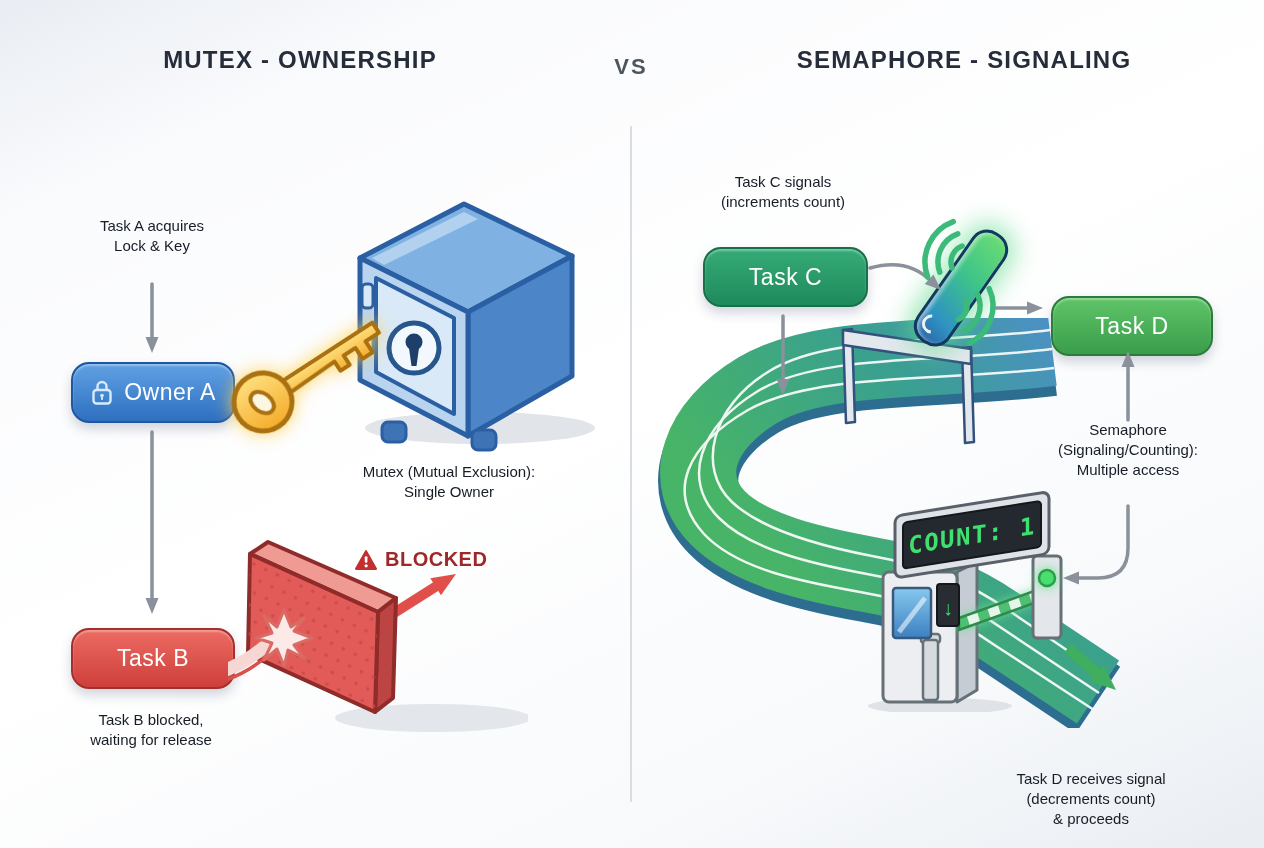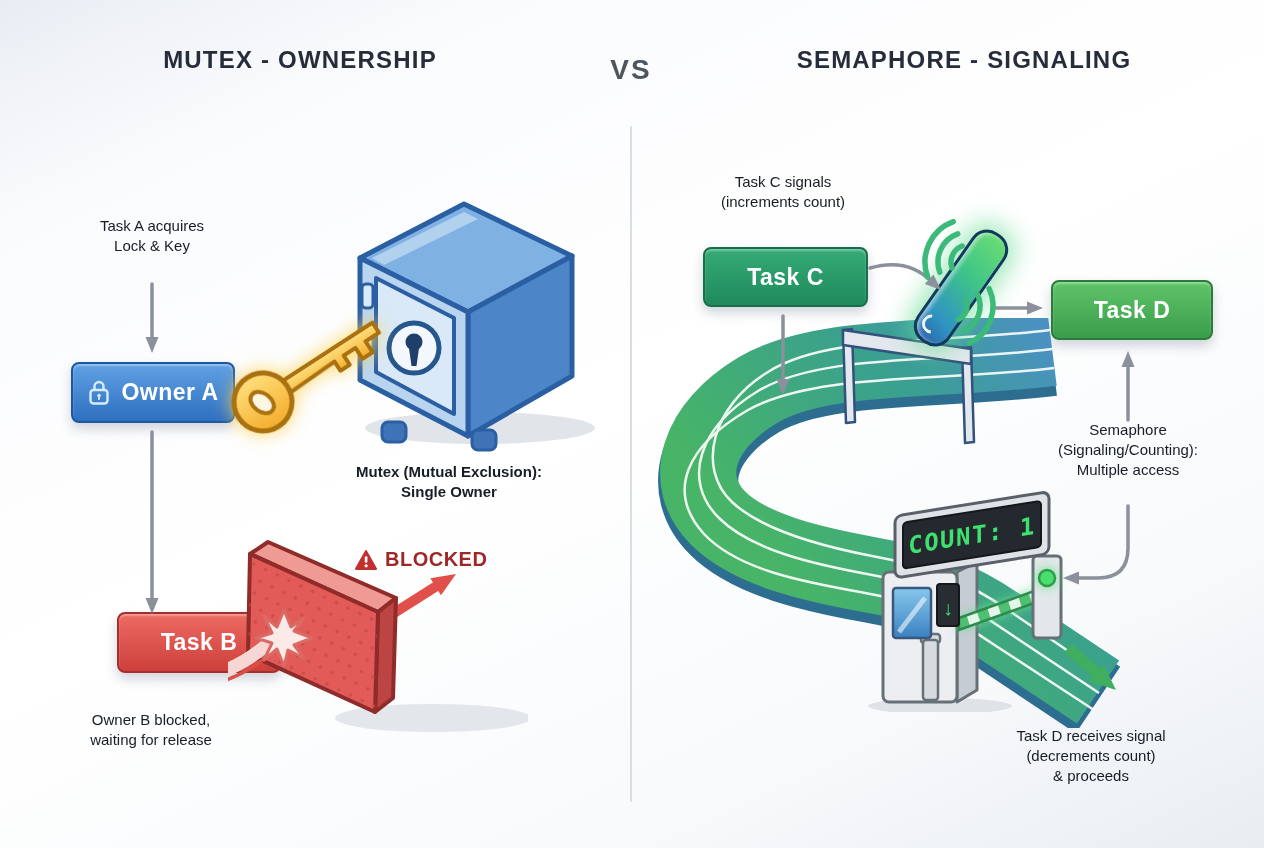--- a/index.html
+++ b/index.html
@@ -4,35 +4,35 @@
 <style>
   html,body{margin:0;padding:0;background:#fff;}
   .page{position:relative;width:1264px;height:848px;overflow:hidden;
     font-family:"Liberation Sans",sans-serif;
     background:linear-gradient(155deg,#e9edf3 0%,#fafbfd 16%,#ffffff 48%,#f7f9fb 80%,#e9edf2 100%);}
   .title{position:absolute;text-align:center;font-weight:bold;font-size:24px;
     letter-spacing:1.2px;color:var(--title-dark,#262d3a);}
   .title-left{left:0;top:46px;width:600px;}
   .title-right{left:664px;top:46px;width:600px;}
   .vs{position:absolute;left:598px;top:54px;width:66px;text-align:center;
-    font-weight:bold;font-size:28px;letter-spacing:2px;color:#4d5560;}
+    font-weight:bold;font-size:22px;letter-spacing:2px;color:#4d5560;}
   .divider{position:absolute;left:630px;top:126px;width:2px;height:676px;
     background:#d9dde3;border-radius:1px;}
   .caption{position:absolute;text-align:center;white-space:pre-line;
     font-size:15px;line-height:1.32;color:#171d27;}
   .task-btn{position:absolute;display:flex;align-items:center;justify-content:center;
-    gap:10px;border-radius:8px;color:#fff;font-weight:bold;font-size:23px;
+    gap:10px;border-radius:18px;color:#fff;font-weight:normal;font-size:23px;
     letter-spacing:.5px;box-shadow:0 6px 12px rgba(44,66,96,.22),inset 0 2px 2px rgba(255,255,255,.35);}
   .task-a{left:71px;top:362px;width:160px;height:57px;
     background:linear-gradient(180deg,#60a1e4,var(--task-a-blue,#2e6fc0));border:2.5px solid #1d57a0;}
-  .task-b{left:71px;top:612px;width:160px;height:57px;
-    background:linear-gradient(180deg,#ec6b62,var(--task-b-red,#ce3f3c));border:2.5px solid #a52f2c;margin-left:46px;}
+  .task-b{left:71px;top:628px;width:160px;height:57px;
+    background:linear-gradient(180deg,#ec6b62,var(--task-b-red,#ce3f3c));border:2.5px solid #a52f2c;}
   .task-c{left:703px;top:247px;width:161px;height:56px;
     background:linear-gradient(180deg,#35ab77,var(--task-c-green,#1f8a5c));border:2.5px solid #177049;}
-  .task-d{left:1051px;top:280px;width:158px;height:56px;
+  .task-d{left:1051px;top:296px;width:158px;height:56px;
     background:linear-gradient(180deg,#5fc468,var(--task-d-green,#3a9d4b));border:2.5px solid #2b7c3b;}
   .ill{position:absolute;}
   .overlay{position:absolute;left:0;top:0;pointer-events:none;z-index:6;}
   .key-wrap{position:absolute;left:228px;top:352px;width:178px;height:100px;
     transform:rotate(-33deg);transform-origin:35px 50px;z-index:4;}
   .wand{position:absolute;left:941px;top:222px;width:34px;height:126px;border-radius:18px;
     border:3px solid #123a5e;transform:rotate(35deg);z-index:3;
     background:linear-gradient(195deg,#66da75 5%,#3ec489 40%,#2f93c2 78%,#2a62a8 100%);
     box-shadow:0 0 24px 7px rgba(95,220,140,.6),inset 3px 0 4px rgba(255,255,255,.5);}
   .wand::after{content:"";position:absolute;left:4px;bottom:7px;width:13px;height:13px;
@@ -88,21 +88,21 @@
     <polygon points="54,112 132,152 132,248 54,206" fill="#d9e9f8" stroke="#2b5fa3" stroke-width="4" stroke-linejoin="round"></polygon>
     <rect x="40" y="118" width="11" height="24" rx="4" fill="#d9e9f8" stroke="#2b5fa3" stroke-width="3"></rect>
     <rect x="40" y="164" width="11" height="24" rx="4" fill="#d9e9f8" stroke="#2b5fa3" stroke-width="3"></rect>
     <circle cx="92" cy="182" r="25" fill="#f2f8fe" stroke="#26568e" stroke-width="5"></circle>
     <circle cx="92" cy="176" r="8.5" fill="#1e3f6a"></circle>
     <path d="M 87 182 L 97 182 L 94.5 200 L 89.5 200 Z" fill="#1e3f6a"></path>
     <rect x="60" y="256" width="24" height="20" rx="6" fill="#3e74b5" stroke="#2b5fa3" stroke-width="3"></rect>
     <rect x="150" y="264" width="24" height="20" rx="6" fill="#3e74b5" stroke="#2b5fa3" stroke-width="3"></rect>
   </svg>
 
-  <div class="caption" style="left:289px;top:462px;width:320px;font-weight:bold;">Mutex (Mutual Exclusion):
+  <div class="caption" style="left:289px;top:462px;width:320px;">Mutex (Mutual Exclusion):
 Single Owner</div>
 
   <div class="task-btn task-b">
     <span>Task B</span>
   </div>
 
   <svg class="ill" style="left:228px;top:520px;" width="300" height="215" viewBox="0 0 300 215">
     <defs>
       <pattern id="dots" width="13" height="13" patternUnits="userSpaceOnUse" patternTransform="rotate(25)">
         <circle cx="3" cy="3" r="1.8" fill="#c44a47"></circle>
@@ -122,21 +122,21 @@
 
   <div class="blocked">
     <svg width="22" height="20" viewBox="0 0 20 18">
       <path d="M10 1 L19 17 H1 Z" fill="#c22f2f" stroke="#c22f2f" stroke-width="2" stroke-linejoin="round"></path>
       <rect x="8.9" y="5.5" width="2.4" height="6" rx="1.1" fill="#fff"></rect>
       <circle cx="10.1" cy="14.3" r="1.5" fill="#fff"></circle>
     </svg>
     <span>BLOCKED</span>
   </div>
 
-  <div class="caption" style="left:21px;top:710px;width:260px;">Owner B blocked,
+  <div class="caption" style="left:21px;top:710px;width:260px;">Task B blocked,
 waiting for release</div>
 
   <div class="caption" style="left:663px;top:172px;width:240px;">Task C signals
 (increments count)</div>
 
   <div class="task-btn task-c">
     <span>Task C</span>
   </div>
 
   <div class="task-btn task-d">
@@ -198,21 +198,21 @@
       <rect x="0" y="0" width="154" height="62" rx="7" fill="#dfe3e8" stroke="#596069" stroke-width="3"></rect>
       <rect x="8" y="8" width="138" height="46" rx="4" fill="#23292f" stroke="#14181c" stroke-width="2"></rect>
       <text x="77" y="40" text-anchor="middle" class="count-text" font-size="24" fill="#3ee06e">COUNT: 1</text>
     </g>
   </svg>
 
   <div class="caption" style="left:1003px;top:420px;width:250px;">Semaphore
 (Signaling/Counting):
 Multiple access</div>
 
-  <div class="caption" style="left:941px;top:726px;width:300px;">Task D receives signal
+  <div class="caption" style="left:941px;top:769px;width:300px;">Task D receives signal
 (decrements count)
 &amp; proceeds</div>
 
   <svg class="overlay" width="1264" height="848">
     <g stroke="#8a919b" stroke-width="3.5" fill="none" stroke-linecap="round">
       <line x1="152" y1="284" x2="152" y2="337"></line>
       <line x1="152" y1="432" x2="152" y2="598"></line>
       <line x1="783" y1="316" x2="783" y2="379"></line>
       <path d="M 870 268 Q 908 257 932 282"></path>
       <line x1="994" y1="308" x2="1028" y2="308"></line>

